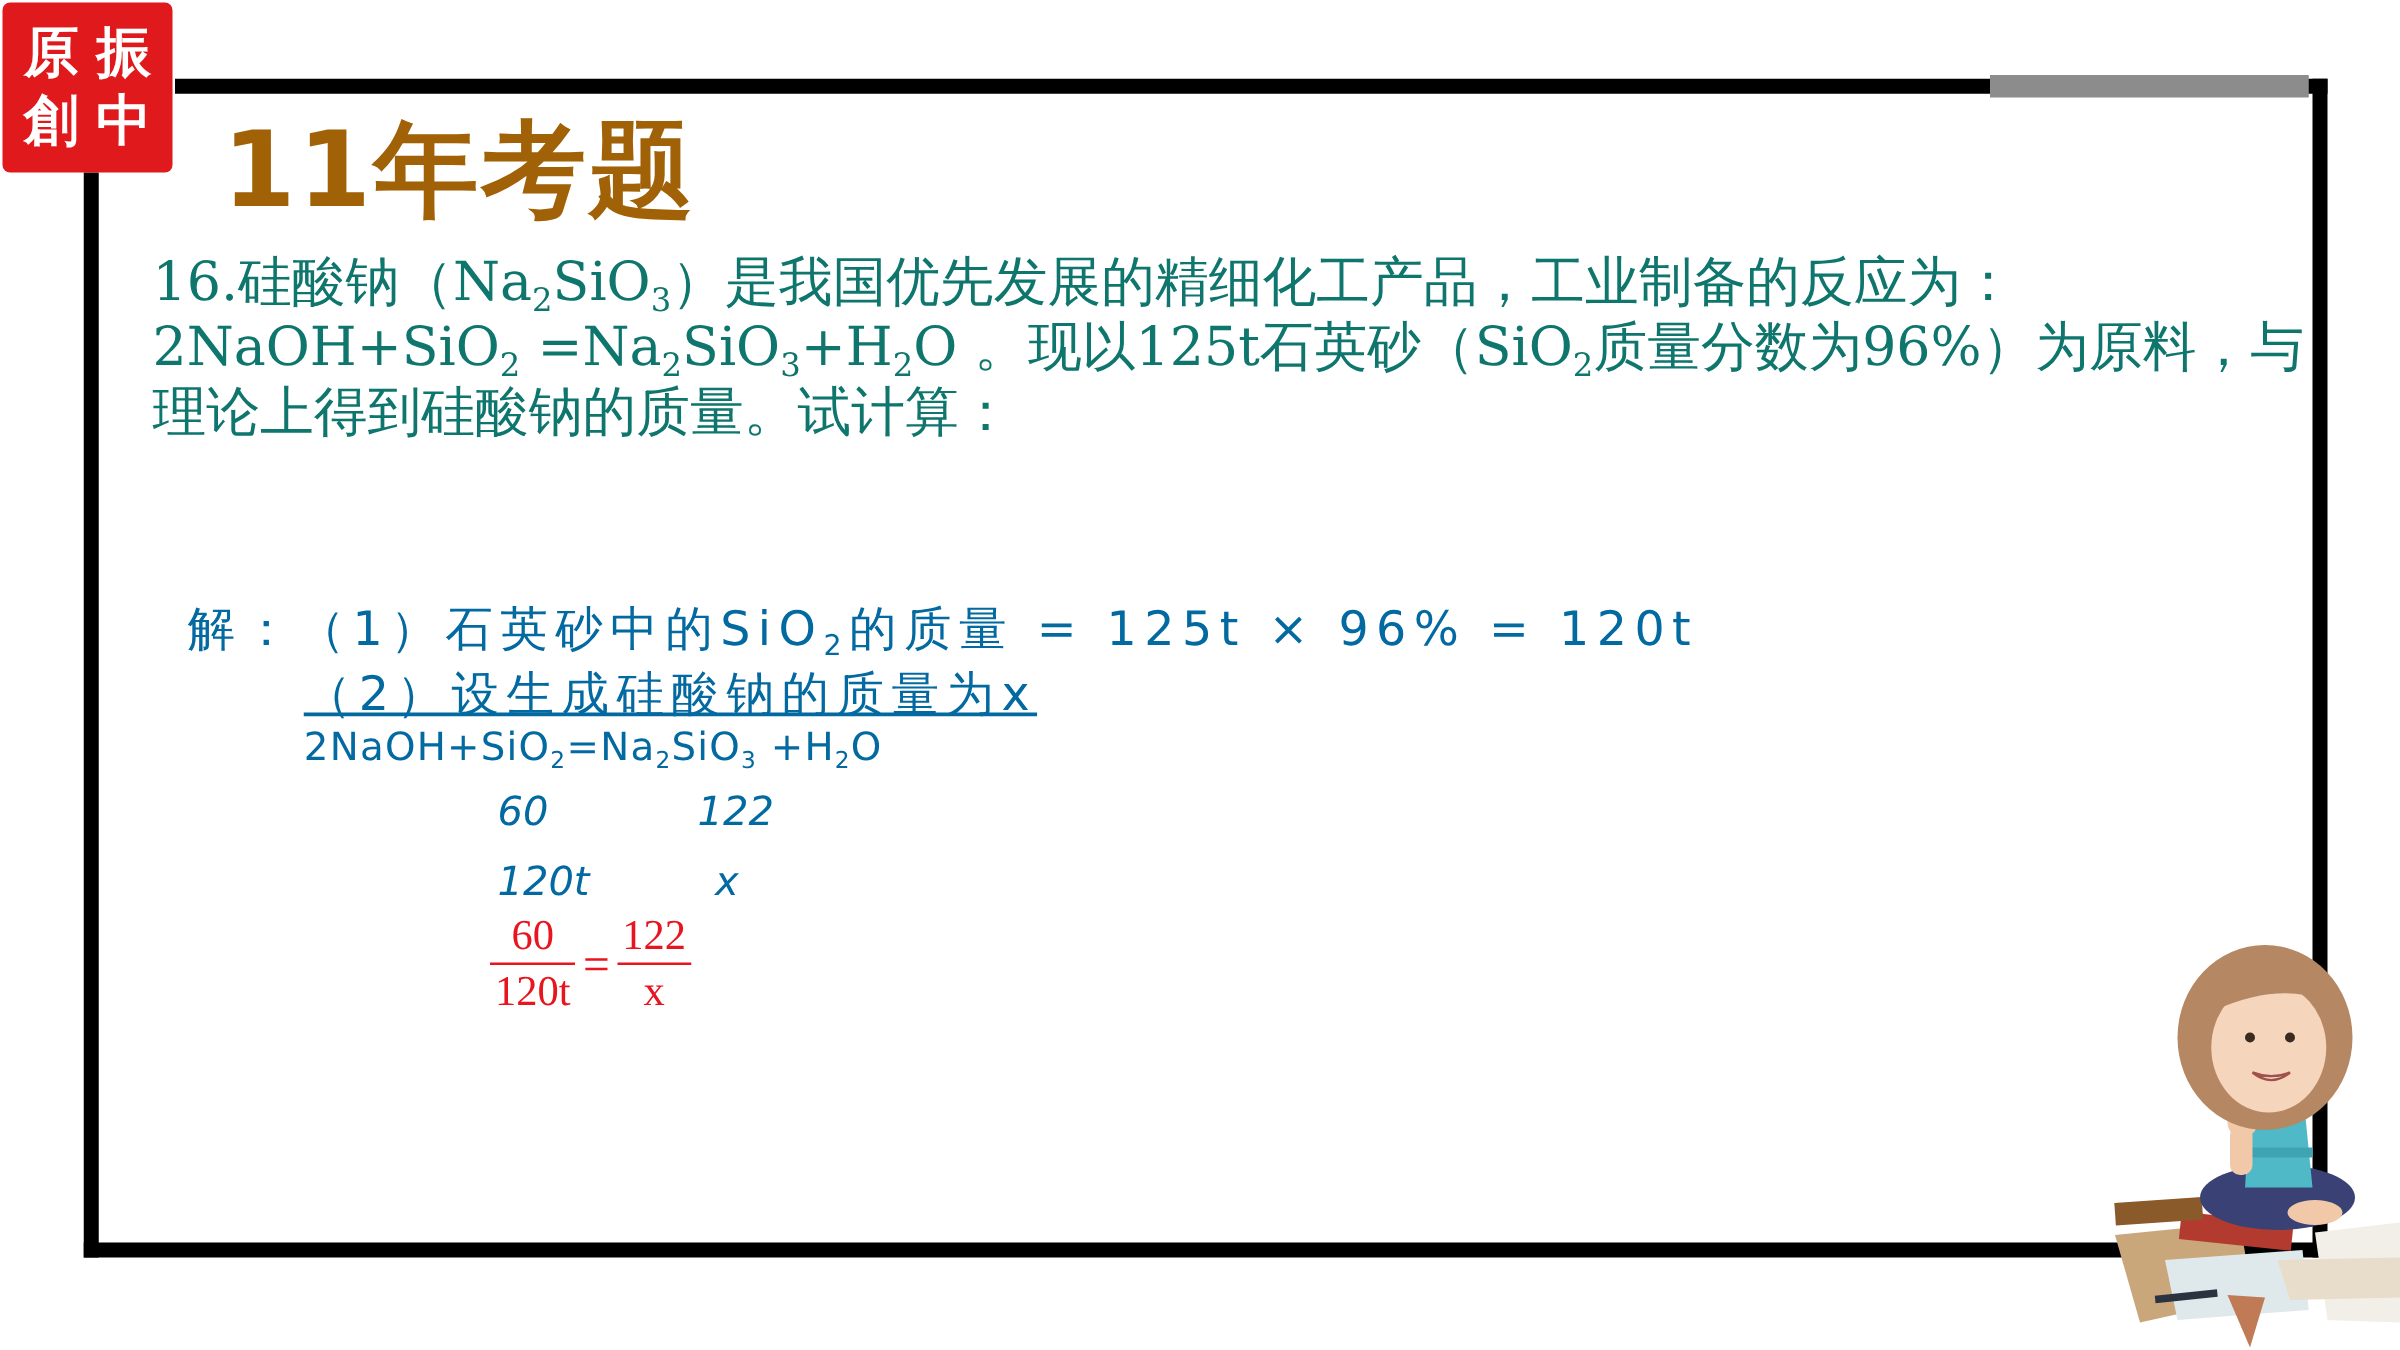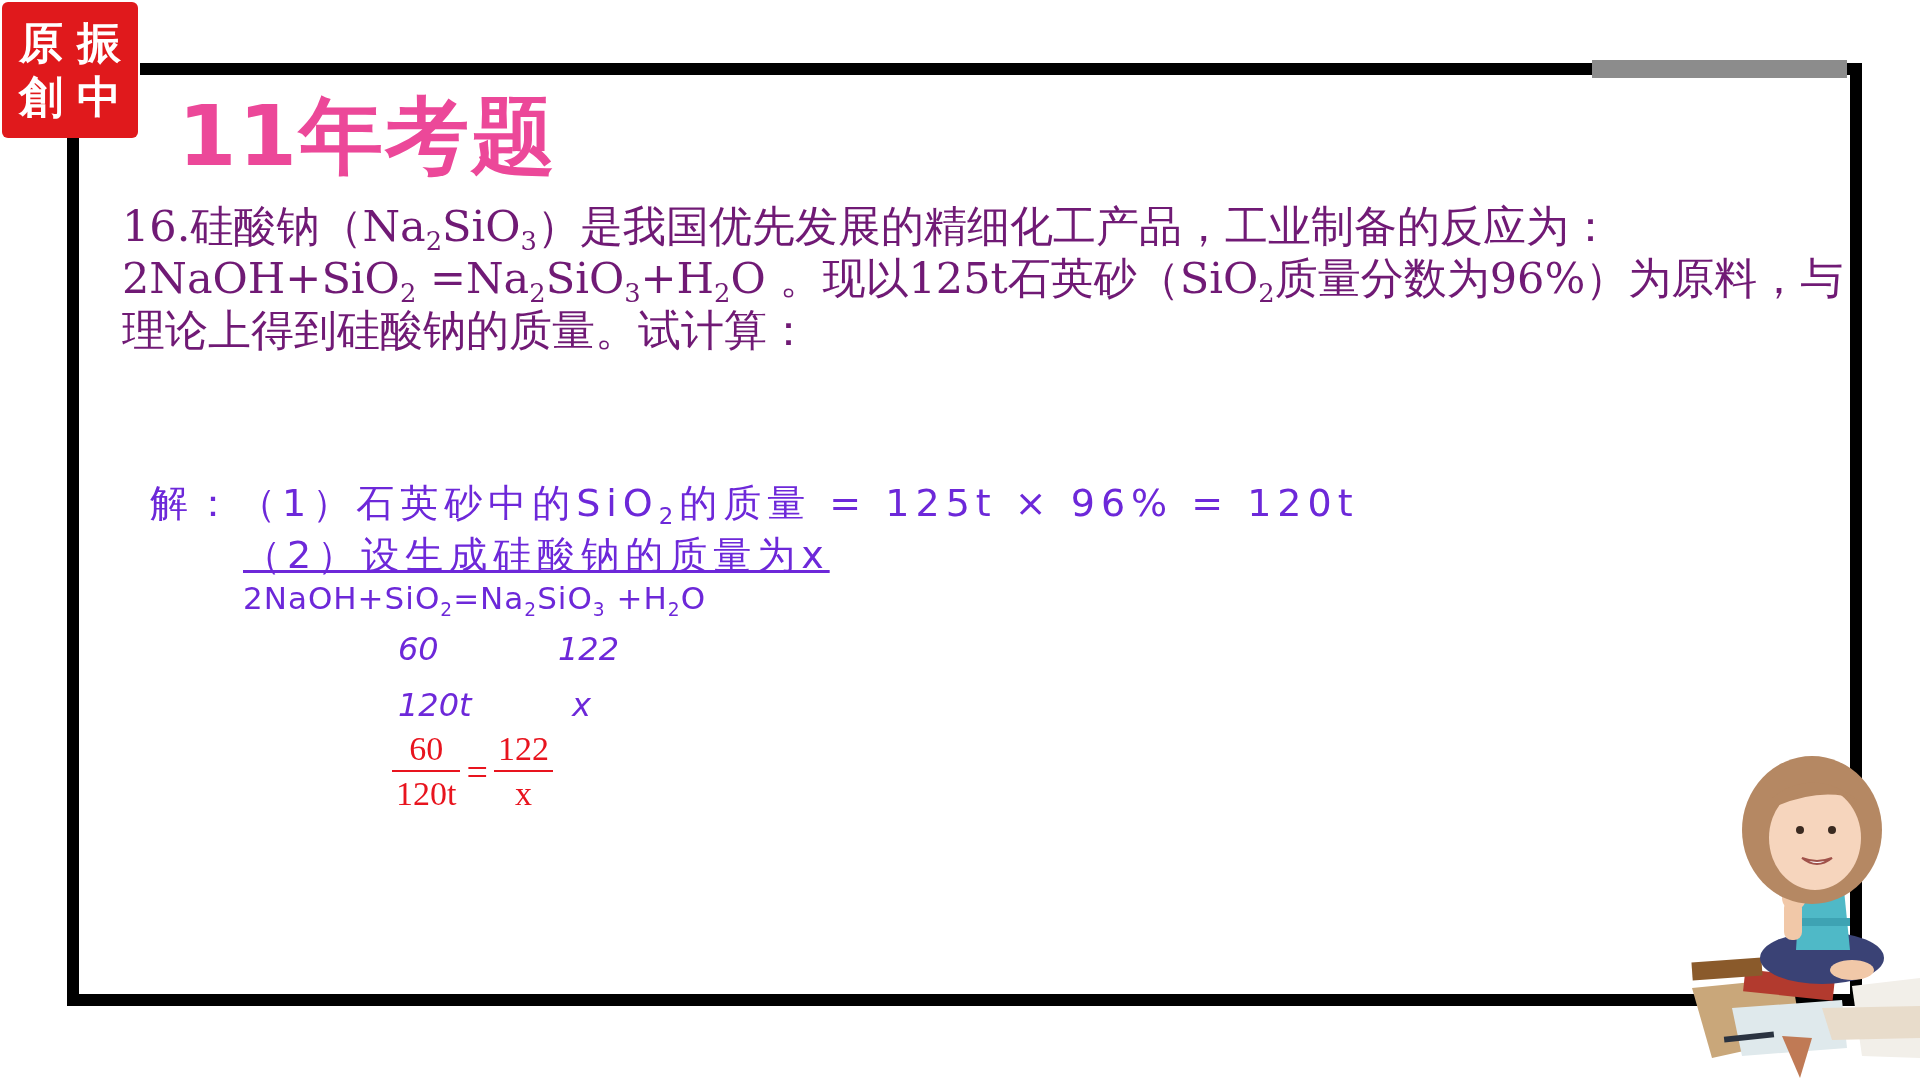--- a/index.html
+++ b/index.html
@@ -4,26 +4,26 @@
 <style>
   html,body{margin:0;padding:0;}
   body{width:1920px;height:1080px;background:#ffffff;position:relative;overflow:hidden;font-family:"DejaVu Serif","Liberation Serif",serif;}
   .frame-top{position:absolute;left:140px;top:63px;width:1722px;height:12px;background:#000;}
   .frame-right{position:absolute;left:1850px;top:63px;width:12px;height:943px;background:#000;}
   .frame-bottom{position:absolute;left:67px;top:994px;width:1795px;height:12px;background:#000;}
   .frame-left{position:absolute;left:67px;top:138px;width:12px;height:868px;background:#000;}
   .watermark{position:absolute;left:1592px;top:60px;width:255px;height:18px;background:#8c8c8c;color:#222;font-family:"DejaVu Sans",sans-serif;font-size:16px;line-height:18px;overflow:hidden;letter-spacing:6px;}
   .stamp{position:absolute;left:2px;top:2px;width:136px;height:136px;background:#e0191c;border-radius:6px;display:grid;grid-template-columns:1fr 1fr;grid-template-rows:1fr 1fr;padding:14px 10px;box-sizing:border-box;}
   .stamp span{color:#fff;font-family:"DejaVu Serif",serif;font-weight:bold;font-size:44px;line-height:54px;text-align:center;}
-  .heading{position:absolute;left:178px;top:88px;font-family:"DejaVu Sans","Liberation Sans",sans-serif;font-weight:bold;font-size:84px;line-height:96px;color:#ec4899;letter-spacing:2px;}
-  .question{position:absolute;left:122px;top:200px;width:1700px;font-size:43px;line-height:52px;color:#701a75;font-family:"DejaVu Serif","Liberation Serif",serif;}
+  .heading{position:absolute;left:178px;top:88px;font-family:"DejaVu Sans","Liberation Sans",sans-serif;font-weight:bold;font-size:84px;line-height:96px;color:#a16207;letter-spacing:2px;}
+  .question{position:absolute;left:122px;top:200px;width:1700px;font-size:43px;line-height:52px;color:#0f766e;font-family:"DejaVu Serif","Liberation Serif",serif;}
   .question .line{white-space:nowrap;height:52px;}
   .question .sub{white-space:nowrap;height:52px;padding-left:10px;}
   sub{font-size:60%;vertical-align:-0.35em;line-height:0;}
-  .red{color:#6d28d9;font-family:"DejaVu Sans","Liberation Sans",sans-serif;position:absolute;white-space:nowrap;}
+  .red{color:#0369a1;font-family:"DejaVu Sans","Liberation Sans",sans-serif;position:absolute;white-space:nowrap;}
   .sol1{left:150px;top:478px;font-size:38px;letter-spacing:6px;}
   .sol2{left:243px;top:530px;font-size:38px;letter-spacing:6px;text-decoration:underline;}
   .eq{left:243px;top:580px;font-size:31px;letter-spacing:1px;}
   .num{font-size:32px;font-style:italic;}
   .n60{left:398px;top:630px;}
   .n122{left:558px;top:630px;}
   .n120t{left:398px;top:686px;}
   .nx{left:572px;top:686px;}
   .fraction-row{position:absolute;left:392px;top:730px;display:flex;align-items:center;color:#e8141e;font-family:"Liberation Serif","DejaVu Serif",serif;font-size:34px;}
   .frac{display:flex;flex-direction:column;align-items:center;}

